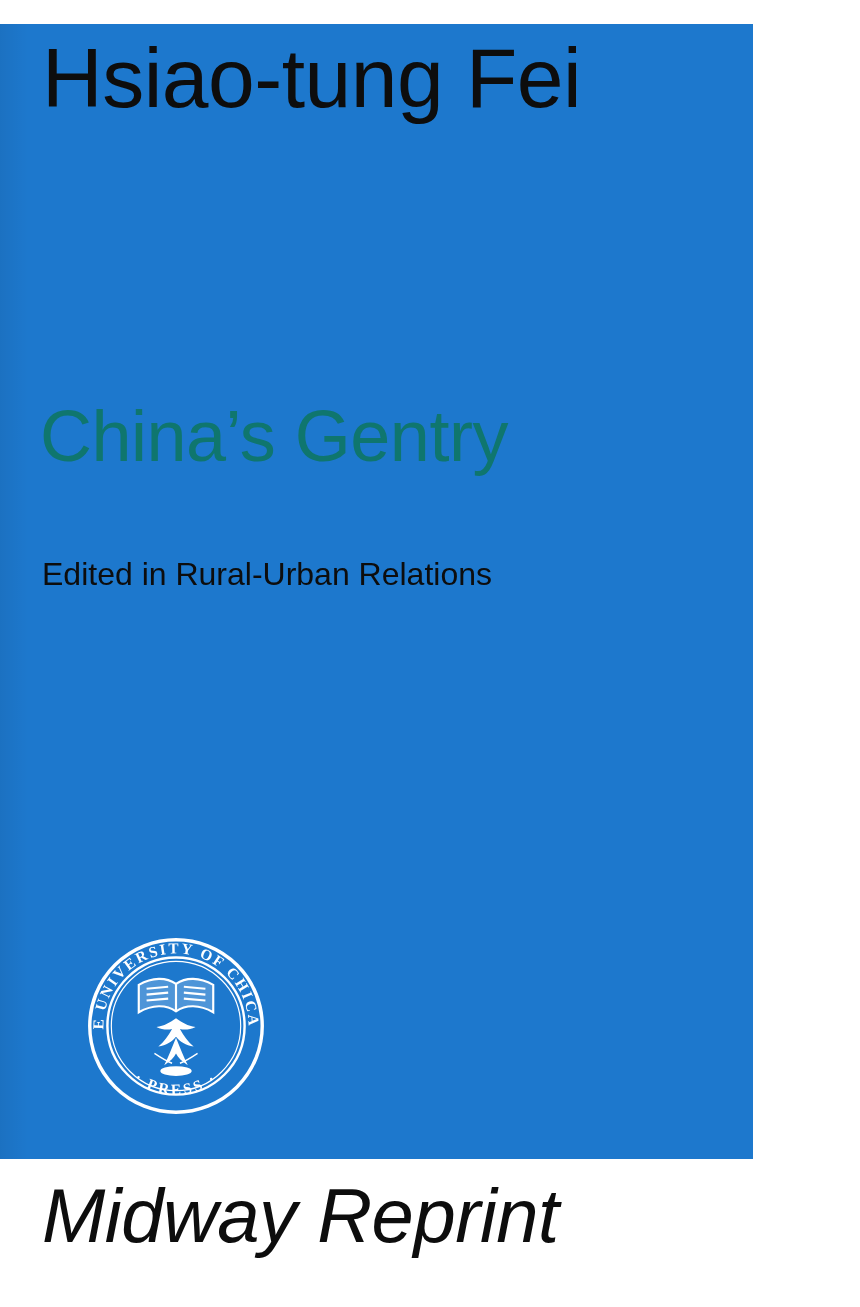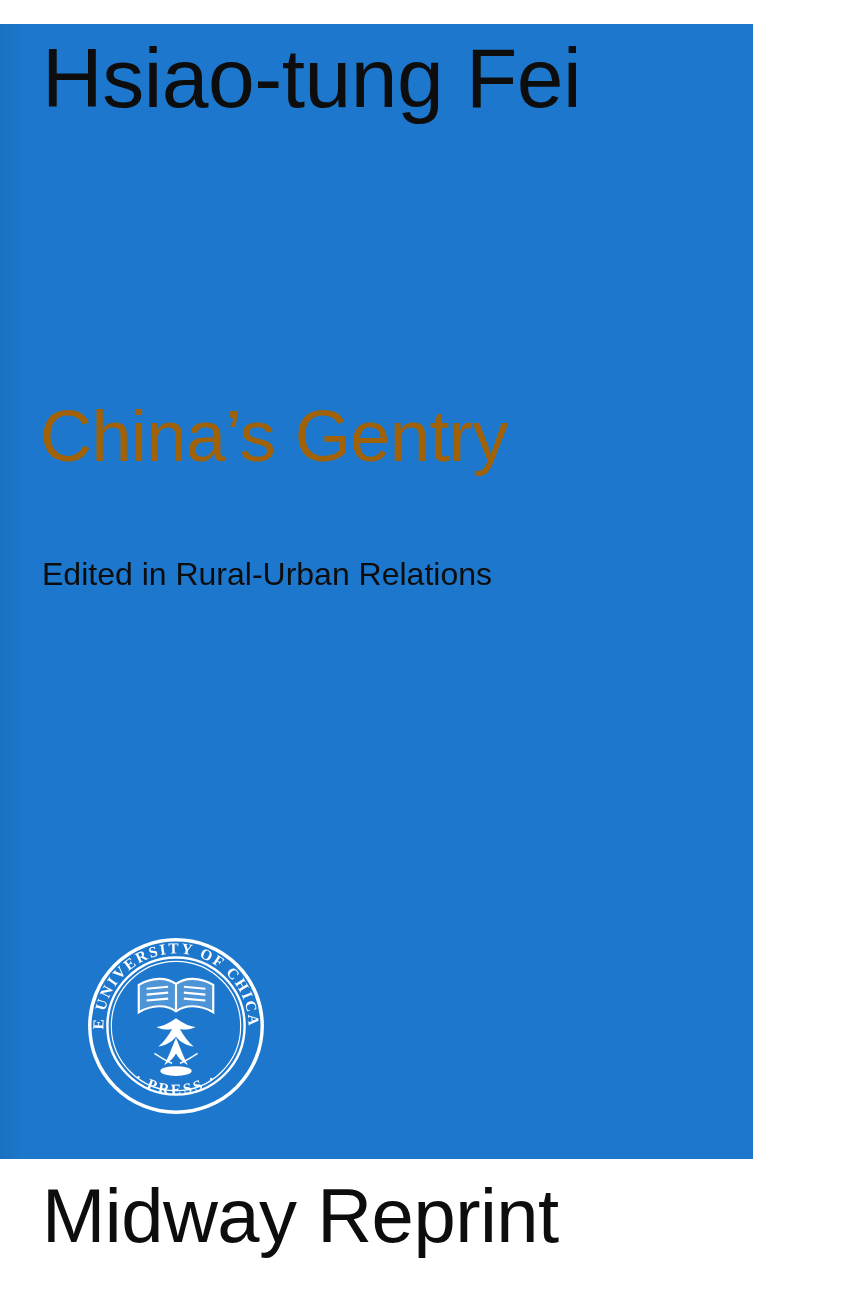--- a/index.html
+++ b/index.html
@@ -44,21 +44,21 @@
     font-size: 84px;
     line-height: 1.0;
     letter-spacing: -0.5px;
     font-weight: 400;
   }
   .title {
     position: absolute;
     left: 40px;
     top: 400px;
     width: 790px;
-    color: #a16207;
+    color: #0f766e;
     font-family: "Liberation Sans", sans-serif;
     font-size: 72px;
     line-height: 1.0;
     letter-spacing: -0.5px;
     font-weight: 400;
   }
   .subtitle {
     position: absolute;
     left: 42px;
     top: 556px;
@@ -105,20 +105,21 @@
     position: absolute;
     left: 42px;
     top: 1178px;
     width: 790px;
     color: #0d0d0d;
     font-family: "Liberation Sans", sans-serif;
     font-size: 76px;
     line-height: 1.0;
     letter-spacing: -0.5px;
     font-weight: 400;
+    font-style: italic;
   }
   .top-strip {
     position: absolute;
     left: 0;
     top: 0;
     width: 860px;
     height: 24px;
     background: #ffffff;
   }
 </style>

